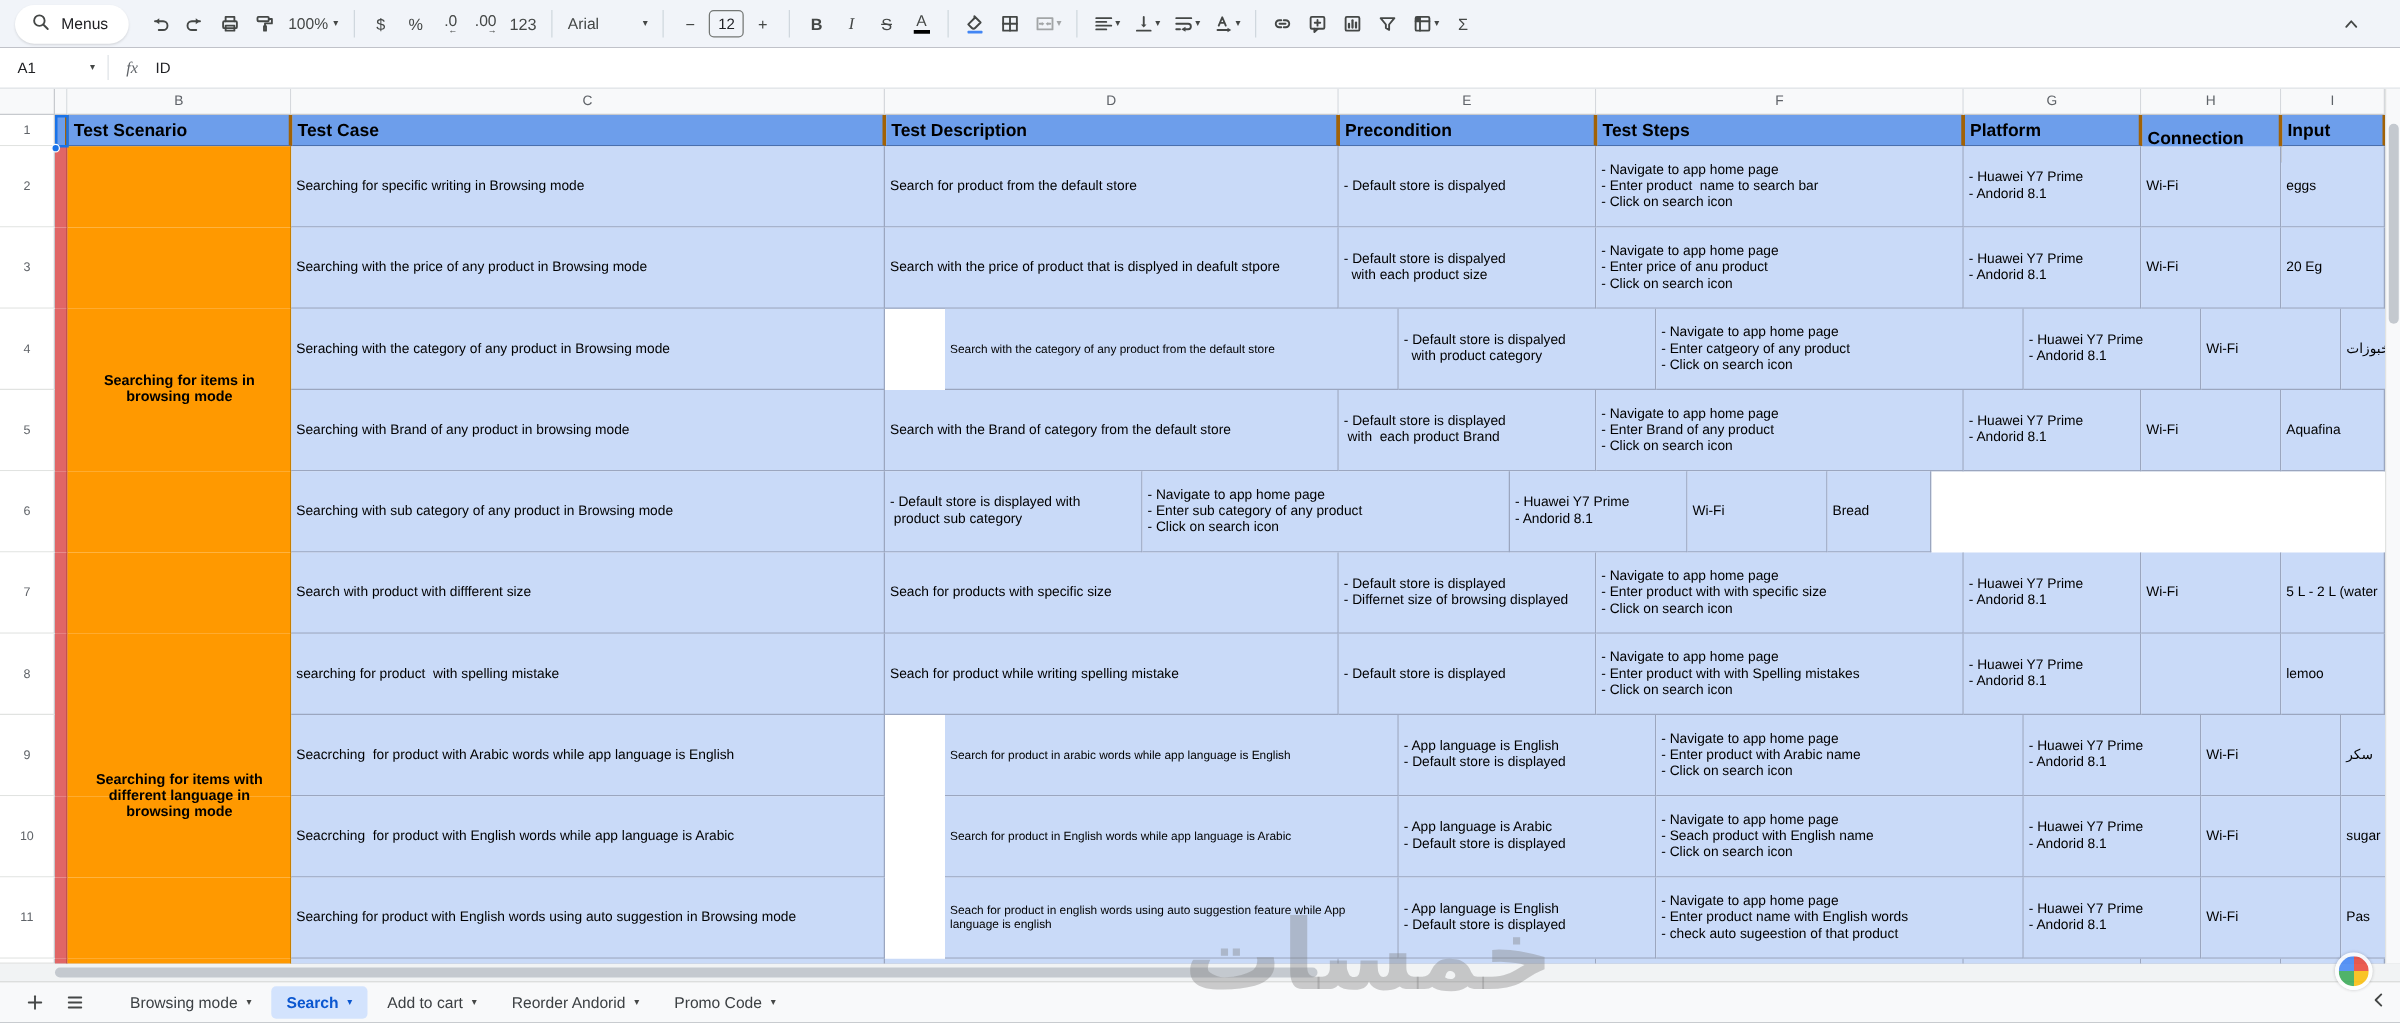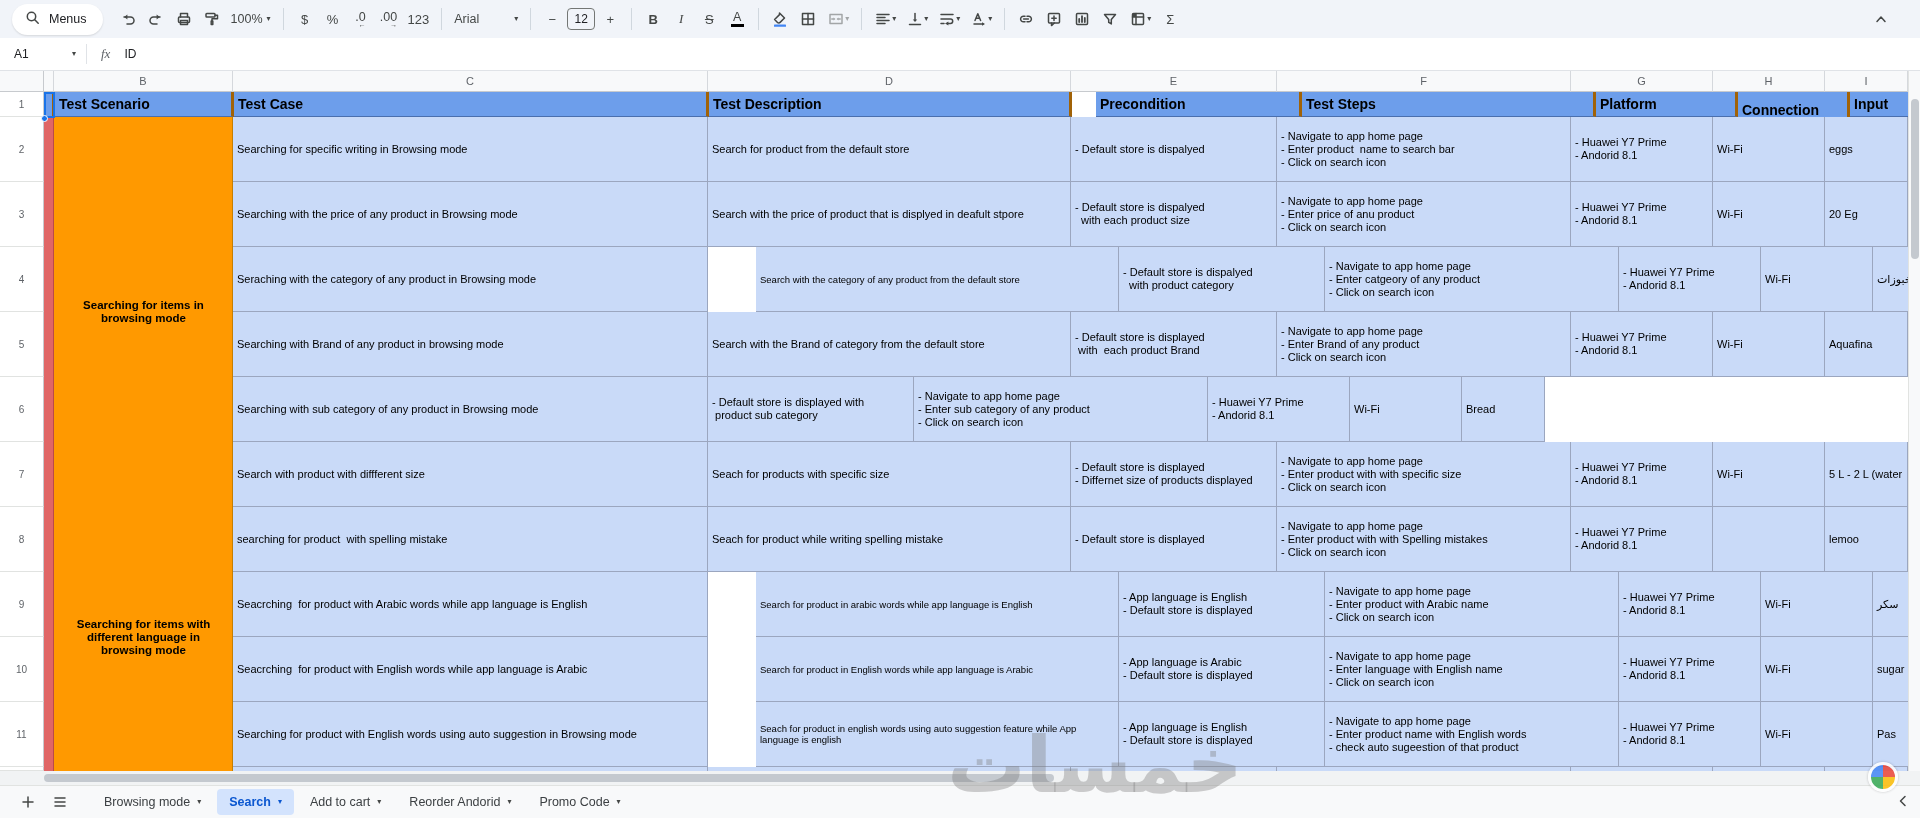--- a/index.html
+++ b/index.html
@@ -301,21 +301,21 @@
         <div class="cell hdrcell" style="width: 10px; height: 25px;"></div>
         <div class="cell hdrcell nowrap" style="width: 179px; height: 25px;">
           <div style="white-space: pre;">Test Scenario</div>
         </div>
         <div class="cell hdrcell nowrap" style="width: 475px; height: 25px;">
           <div style="white-space: pre;">Test Case</div>
         </div>
         <div class="cell hdrcell nowrap" style="width: 363px; height: 25px;">
           <div style="white-space: pre;">Test Description</div>
         </div>
-        <div class="cell hdrcell nowrap" style="width: 206px; height: 25px; margin-left: 24px;">
+        <div class="cell hdrcell nowrap" style="width: 206px; height: 25px;">
           <div style="white-space: pre;">Precondition</div>
         </div>
         <div class="cell hdrcell nowrap" style="width: 294px; height: 25px;">
           <div style="white-space: pre;">Test Steps</div>
         </div>
         <div class="cell hdrcell nowrap" style="width: 142px; height: 25px;">
           <div style="white-space: pre;">Platform</div>
         </div>
         <div class="cell hdrcell nowrap" style="width: 112px; height: 38px;">
           <div style="white-space: pre;">Connection</div>
@@ -475,21 +475,21 @@
         <div class="cell acell" style="width: 10px; height: 65px;"></div>
         <div class="cell bcell" style="width: 179px; height: 65px;"></div>
         <div class="cell nowrap" style="width: 475px; height: 65px;">
           <div style="white-space: pre;">Search with product with diffferent size</div>
         </div>
         <div class="cell" style="width: 363px; height: 65px;">
           <div>Seach for products with specific size</div>
         </div>
         <div class="cell nowrap" style="width: 206px; height: 65px;">
           <div style="white-space: pre;">- Default store is displayed</div>
-          <div style="white-space: pre;">- Differnet size of products displayed</div>
+          <div style="white-space: pre;">- Differnet size of browsing displayed</div>
         </div>
         <div class="cell nowrap" style="width: 294px; height: 65px;">
           <div style="white-space: pre;">- Navigate to app home page</div>
           <div style="white-space: pre;">- Enter product with with specific size</div>
           <div style="white-space: pre;">- Click on search icon</div>
         </div>
         <div class="cell nowrap" style="width: 142px; height: 65px;">
           <div style="white-space: pre;">- Huawei Y7 Prime</div>
           <div style="white-space: pre;">- Andorid 8.1</div>
         </div>
@@ -566,21 +566,21 @@
         </div>
         <div class="cell small" style="width: 363px; height: 65px;">
           <div>Search for product in English words while app language is Arabic</div>
         </div>
         <div class="cell nowrap" style="width: 206px; height: 65px;">
           <div style="white-space: pre;">- App language is Arabic</div>
           <div style="white-space: pre;">- Default store is displayed</div>
         </div>
         <div class="cell nowrap" style="width: 294px; height: 65px;">
           <div style="white-space: pre;">- Navigate to app home page</div>
-          <div style="white-space: pre;">- Enter language with English name</div>
+          <div style="white-space: pre;">- Seach product with English name</div>
           <div style="white-space: pre;">- Click on search icon</div>
         </div>
         <div class="cell nowrap" style="width: 142px; height: 65px;">
           <div style="white-space: pre;">- Huawei Y7 Prime</div>
           <div style="white-space: pre;">- Andorid 8.1</div>
         </div>
         <div class="cell nowrap" style="width: 112px; height: 65px;">
           <div style="white-space: pre;">Wi-Fi</div>
         </div>
         <div class="cell nowrap" style="width: 83px; height: 65px;">

